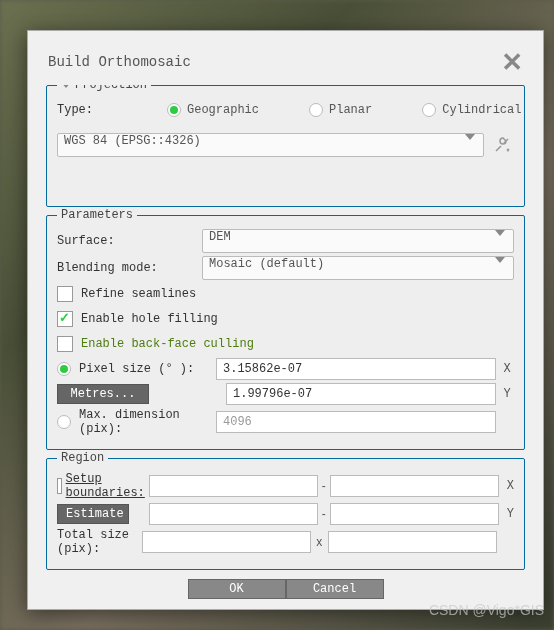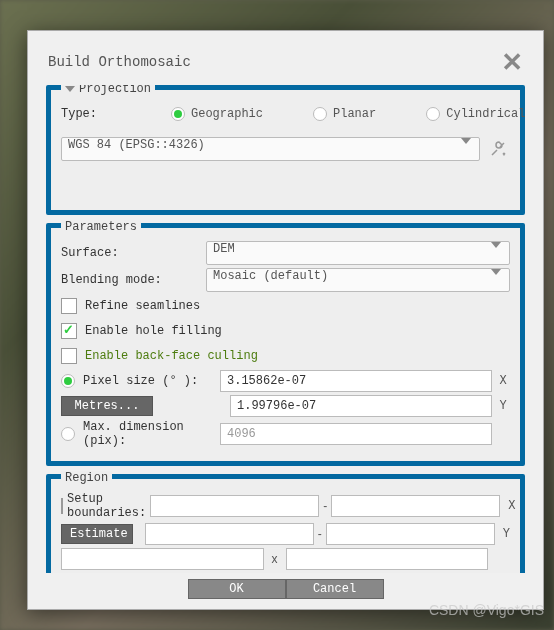--- a/index.html
+++ b/index.html
@@ -48,21 +48,21 @@
     cursor: pointer;
     line-height: 1;
     font-weight: bold;
   }
   .content {
     padding: 0 18px 10px 18px;
     flex: 1;
     overflow: auto;
   }
   .group {
-    border: 5px solid #0369a1;
+    border: 1px solid #0369a1;
     border-radius: 2px;
     margin-bottom: 8px;
     background: #eee;
     position: relative;
     padding: 10px 10px 10px 10px;
   }
   .group-title {
     position: absolute;
     top: -8px;
     left: 10px;
@@ -364,37 +364,38 @@
         <input class="text-input" style="color: rgb(153, 153, 153);" value="4096">
         <span class="suffix"></span>
       </div>
     </div>
 
     <div class="group">
       <div class="group-title">Region</div>
 
       <div class="region-row">
         <span class="checkbox"></span>
-        <span class="check-label region-label" style="width:102px;">Setup boundaries:</span>
+        <span class="check-label region-label" style="width:102px;text-decoration:underline;">Setup boundaries:</span>
         <input class="region-input" style="">
         <span class="dash">-</span>
         <input class="region-input" style="">
         <span class="suffix">X</span>
       </div>
 
       <div class="region-row">
         <span class="dark-btn" style="width:72px;">Estimate</span>
         <span style="width:54px;"></span>
         <input class="region-input" style="">
         <span class="dash">-</span>
         <input class="region-input" style="">
         <span class="suffix">Y</span>
       </div>
 
       <div class="region-row">
+        <span class="check-label region-label" style="width:124px;">Total size (pix):</span>
         <input class="region-input" style="">
         <span class="dash">x</span>
         <input class="region-input" style="">
         <span class="suffix"></span>
       </div>
     </div>
 
   </div>
 
   <div class="footer">

